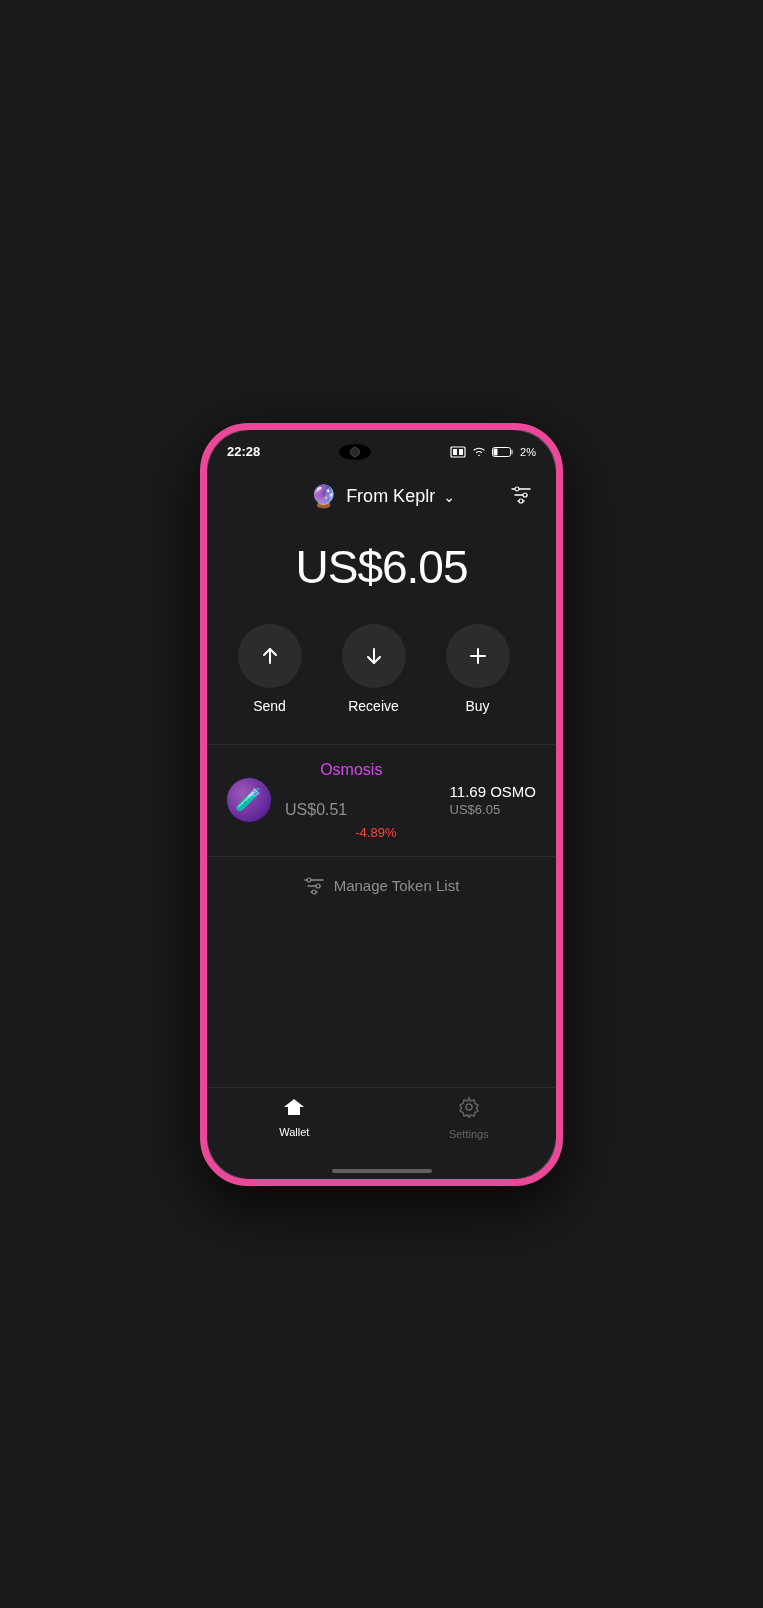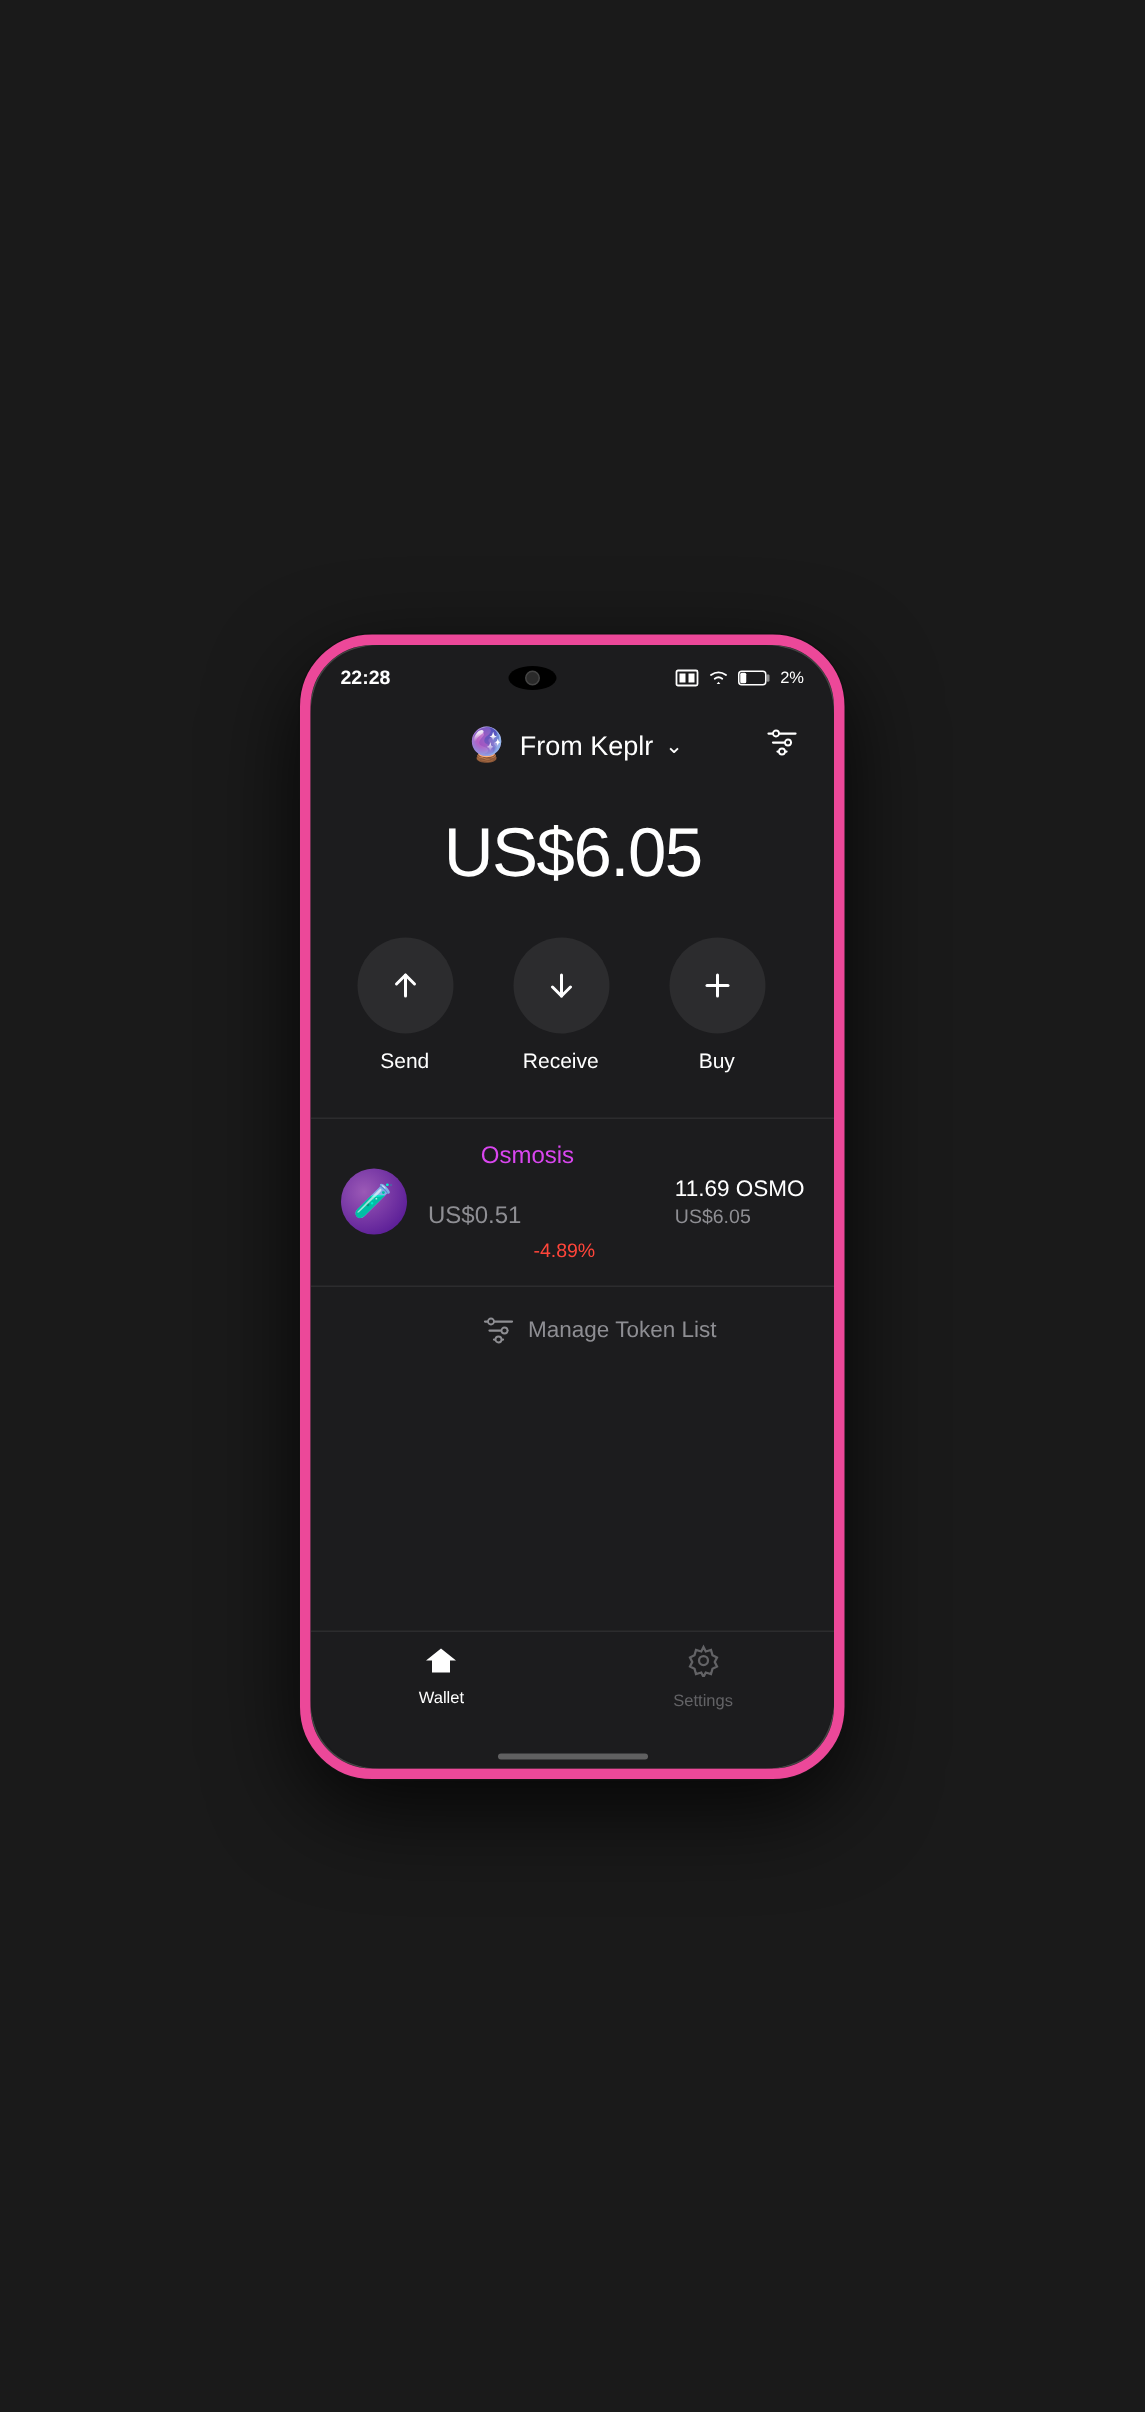--- a/index.html
+++ b/index.html
@@ -267,21 +267,20 @@
     .manage-token-btn {
       display: flex;
       align-items: center;
       justify-content: center;
       gap: 10px;
       padding: 20px;
       cursor: pointer;
       background: none;
       border: none;
       width: 100%;
-      margin-left: 18px;
     }
 
     .manage-label {
       color: #8e8e93;
       font-size: 15px;
       font-weight: 500;
     }
 
     
     .bottom-nav {

